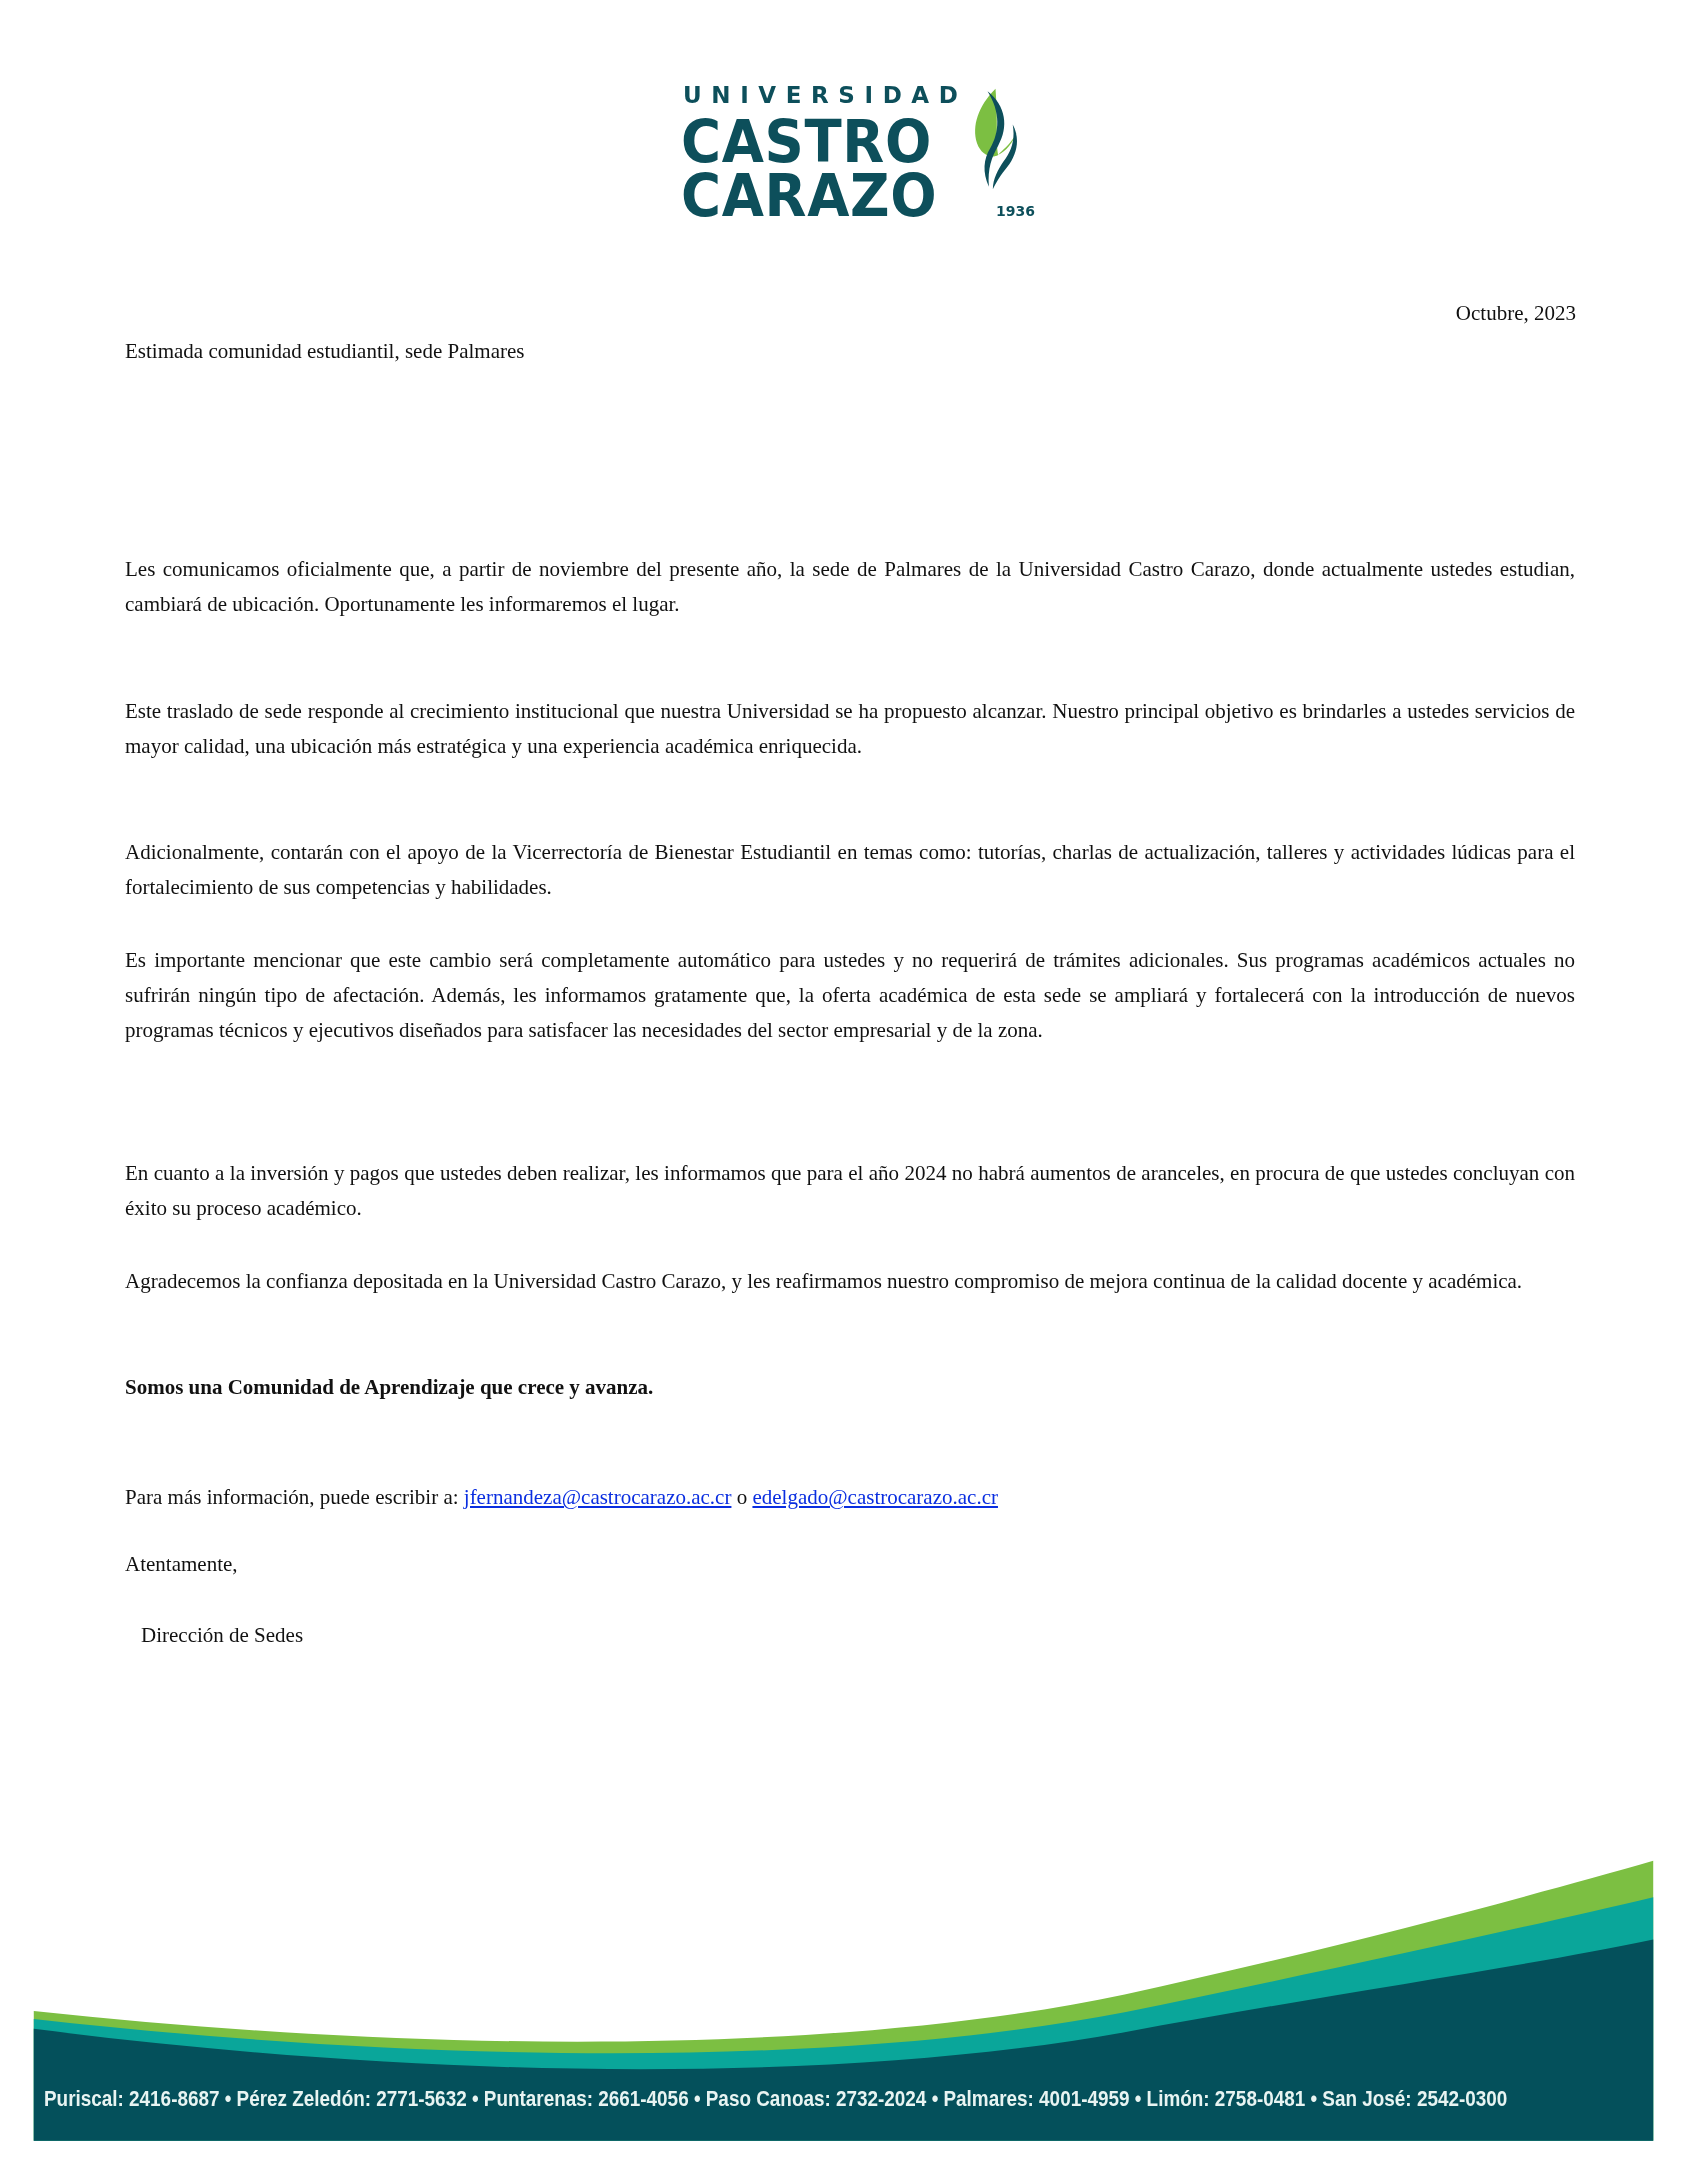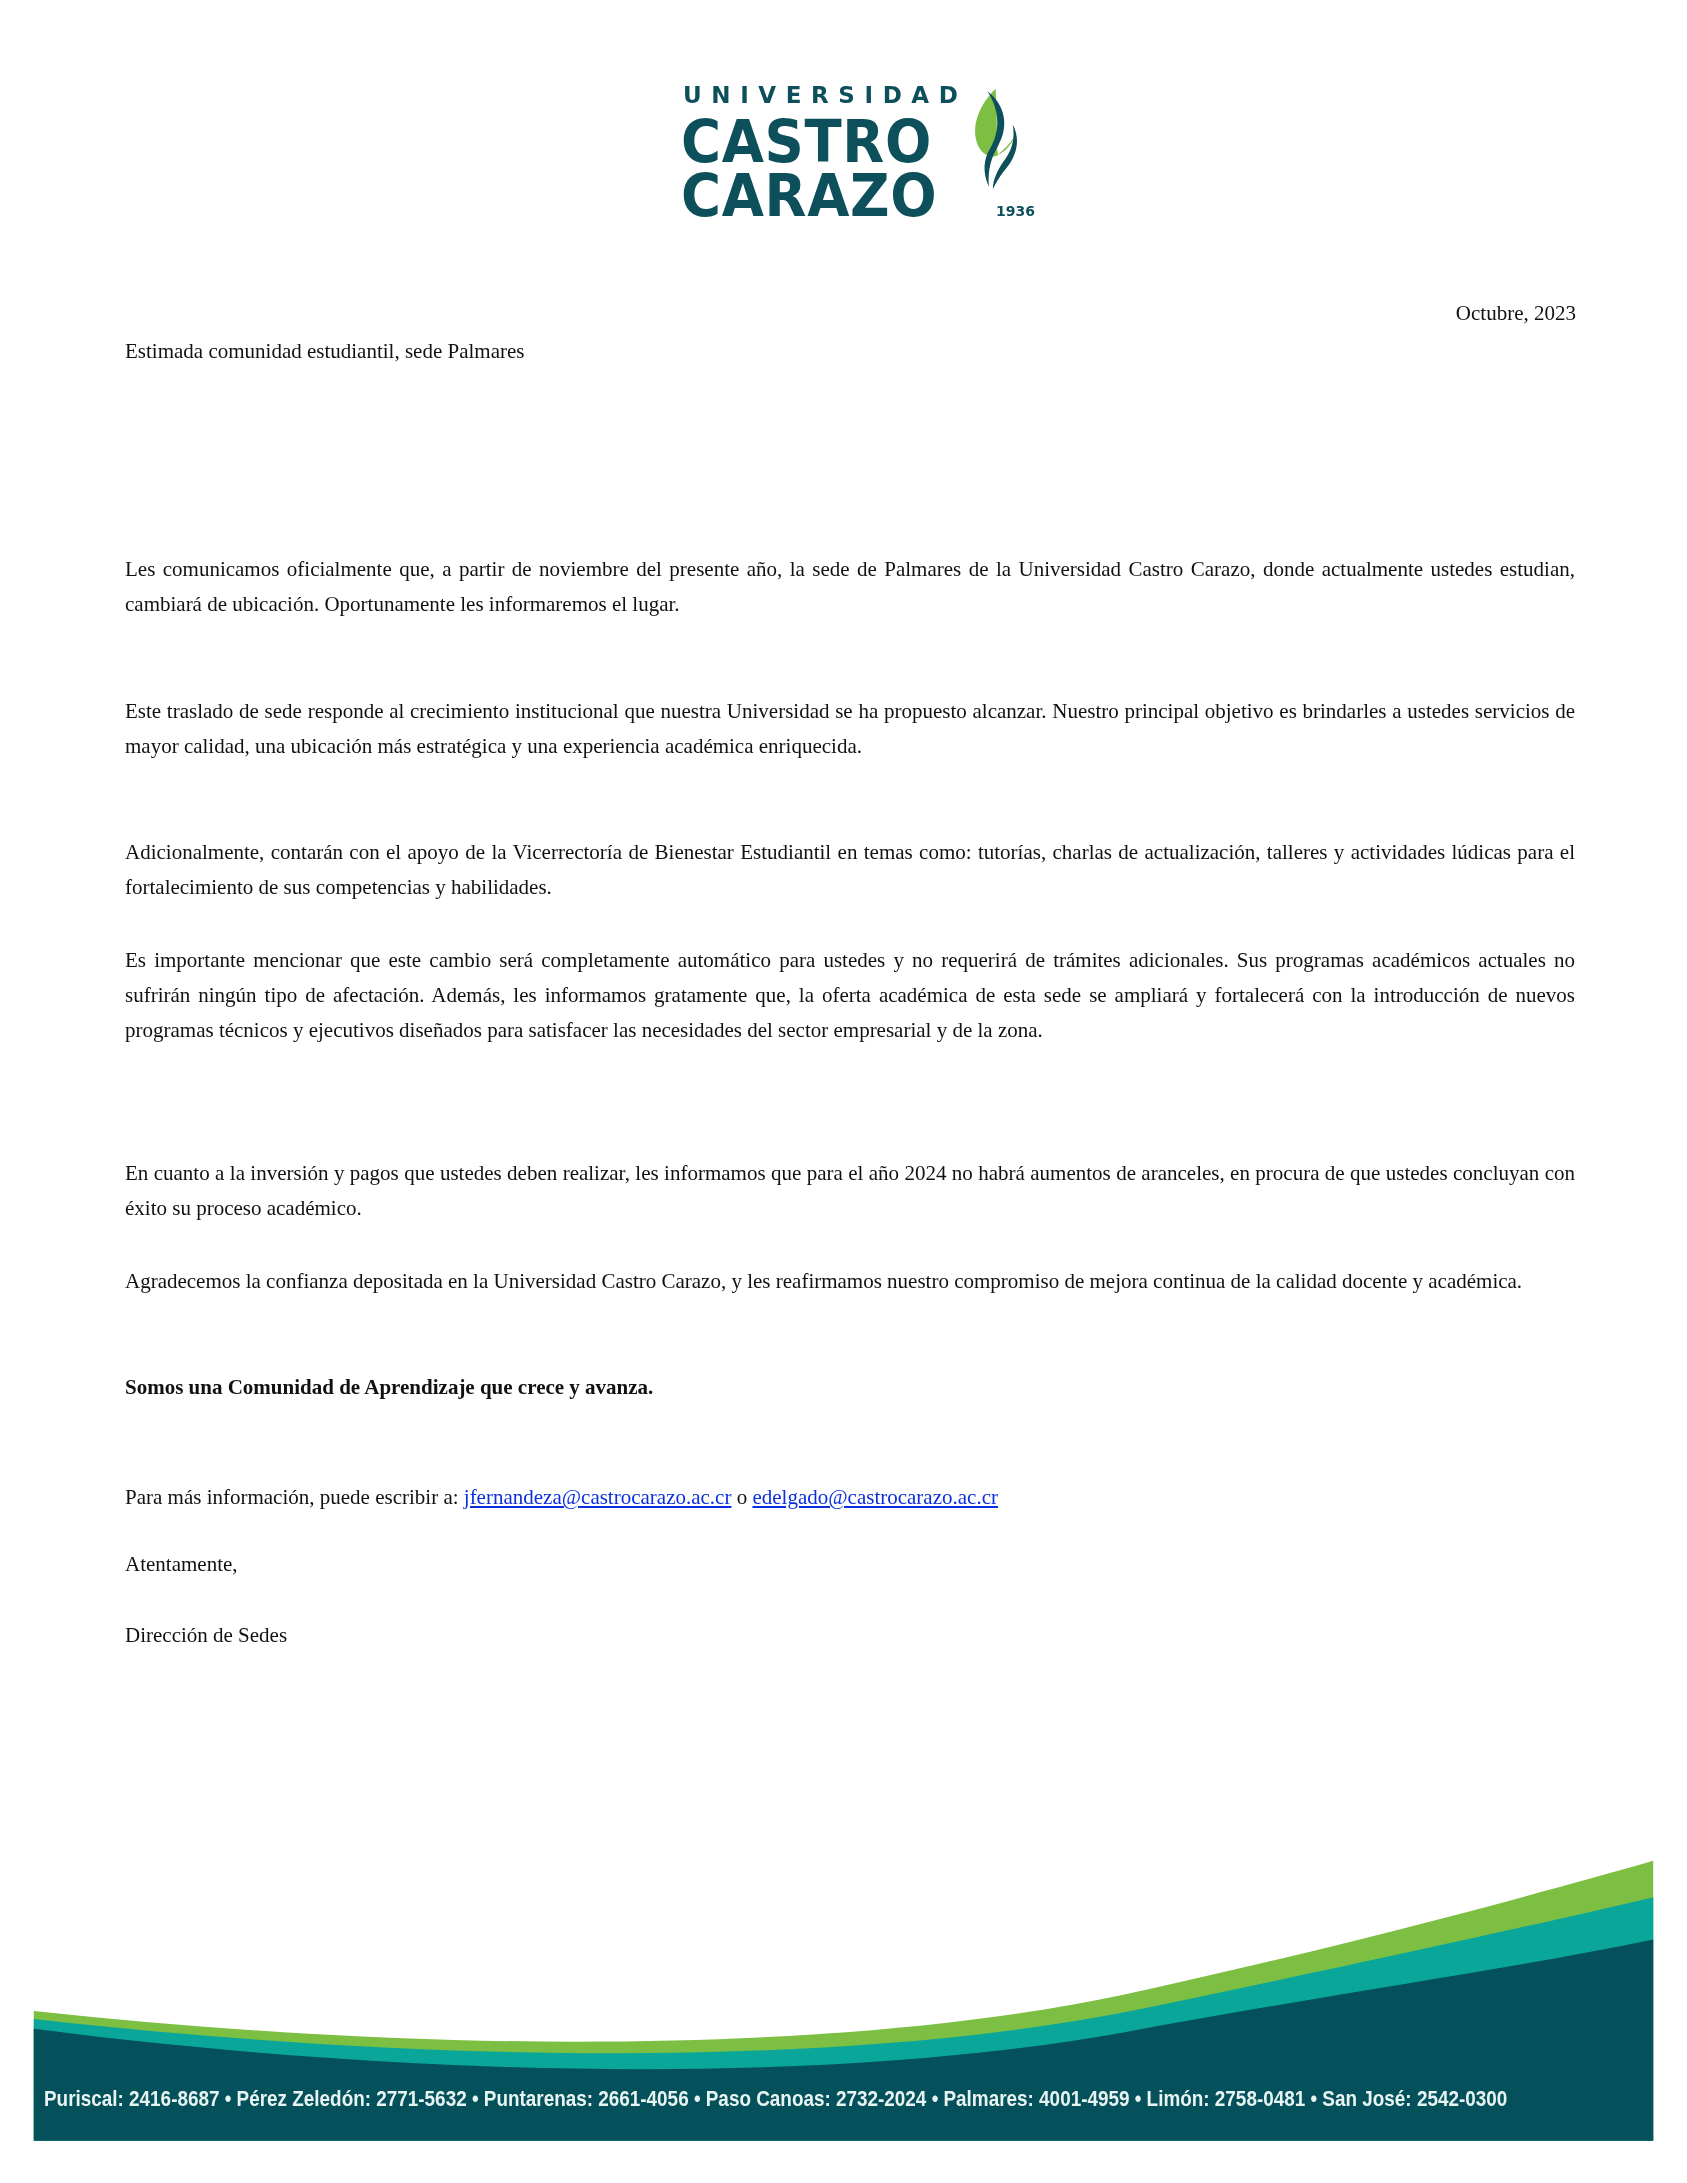--- a/index.html
+++ b/index.html
@@ -58,21 +58,21 @@
   <div class="txt body-block" style="top:1156px;">En cuanto a la inversión y pagos que ustedes deben realizar, les informamos que para el año 2024 no habrá aumentos de aranceles, en procura de que ustedes concluyan con éxito su proceso académico.</div>
   <div class="txt left-block" style="top:1264px;font-family:Liberation Serif, serif;">Agradecemos la confianza depositada en la Universidad Castro Carazo, y les reafirmamos nuestro compromiso de mejora continua de la calidad docente y académica.</div>
 
   <div class="txt left-block bold" style="top:1370px;">Somos una Comunidad de Aprendizaje que crece y avanza.</div>
 
   <div class="txt left-block" style="top:1480px;">
     <span>Para más información, puede escribir a: </span><a class="link" href="mailto:jfernandeza@castrocarazo.ac.cr">jfernandeza@castrocarazo.ac.cr</a><span> o </span><a class="link" href="mailto:edelgado@castrocarazo.ac.cr">edelgado@castrocarazo.ac.cr</a>
   </div>
 
   <div class="txt left-block" style="top:1547px;">Atentamente,</div>
-  <div class="txt left-block" style="top:1618px;">Dirección de Sedes</div>
+  <div class="txt left-block" style="top:1618px;margin-left:16px;">Dirección de Sedes</div>
 
   <div class="footer">
     <svg width="1687" height="344" viewBox="0 0 2550 520" xmlns="http://www.w3.org/2000/svg">
 
       <path d="M51 260 C 700 330, 1300 320, 1700 235 C 2000 170, 2300 90, 2499 33 L 2499 456 L 51 456 Z" fill="#7cbf42"></path>
 
       <path d="M51 272 C 700 345, 1300 340, 1700 262 C 2000 200, 2300 135, 2499 88 L 2499 456 L 51 456 Z" fill="#0aa69a"></path>
 
       <path d="M51 287 C 700 370, 1300 365, 1700 292 C 2000 236, 2300 194, 2499 152 L 2499 456 L 51 456 Z" fill="#04505b"></path>
     </svg>

